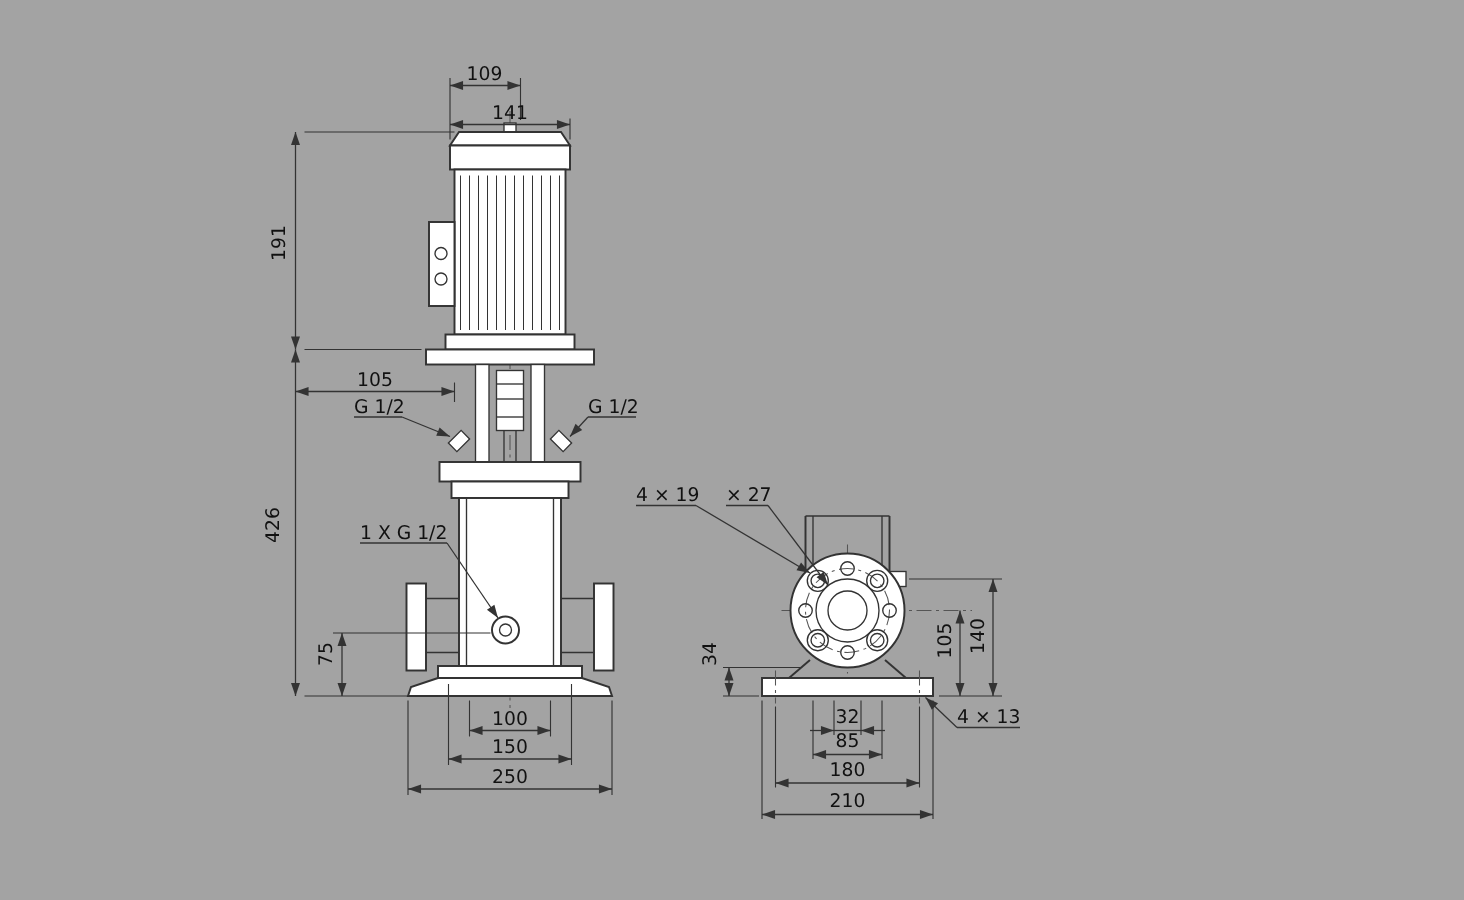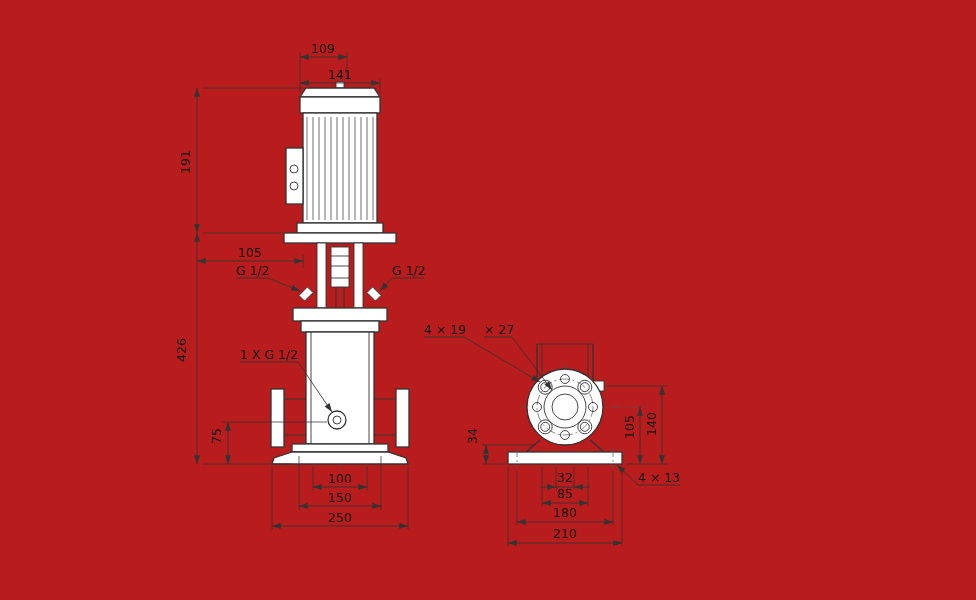--- a/index.html
+++ b/index.html
@@ -1,16 +1,16 @@
 <!DOCTYPE html>
 <html><head>
 <meta charset="utf-8">
 <style>
   html,body { margin:0; padding:0; background:#ffffff; }
-  .canvas { width:976px; height:600px; background:#b91c1c; position:relative; overflow:hidden; }
+  .canvas { width:976px; height:600px; background:#a3a3a3; position:relative; overflow:hidden; }
   .ol   { fill:none; stroke:#333; stroke-width:1.3; }
   .olf  { fill:#fff; stroke:#333; stroke-width:1.3; }
   .ol2  { fill:none; stroke:#333; stroke-width:0.9; }
   .ol2f { fill:#fff; stroke:#333; stroke-width:0.9; }
   .fin  { stroke:#333; stroke-width:0.7; }
   .dim  { fill:none; stroke:#333; stroke-width:0.85; }
   .ext  { fill:none; stroke:#333; stroke-width:0.75; }
   .cl   { fill:none; stroke:#555; stroke-width:0.7; stroke-dasharray:10 3 2 3; }
   .dimtext { font-family:"DejaVu Sans", sans-serif; font-size:12.5px; fill:#111; }
 </style>

